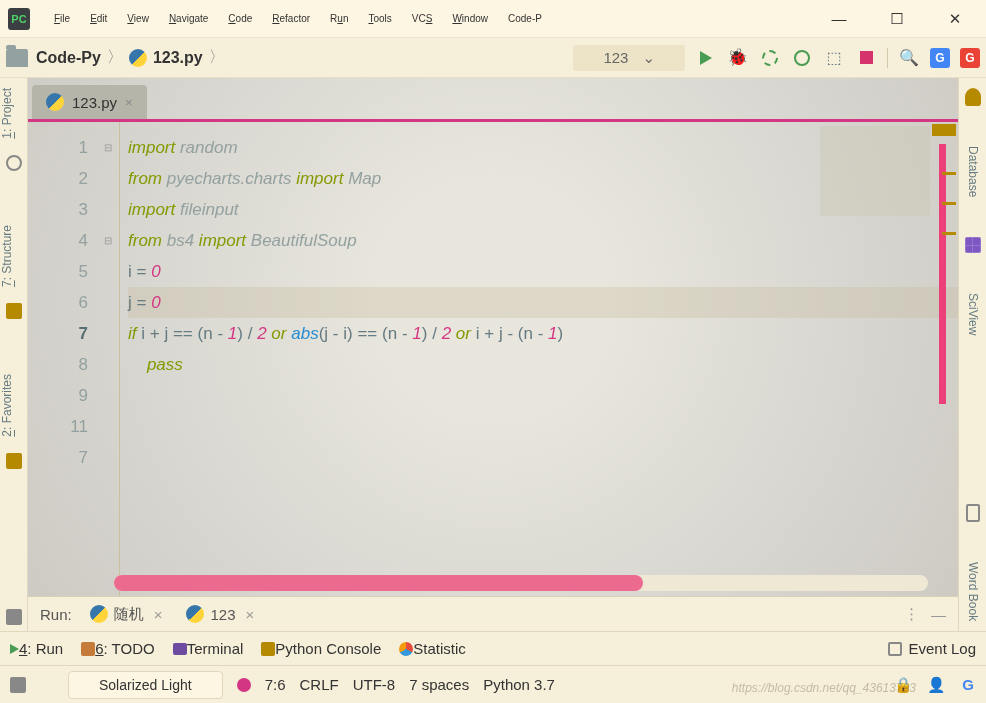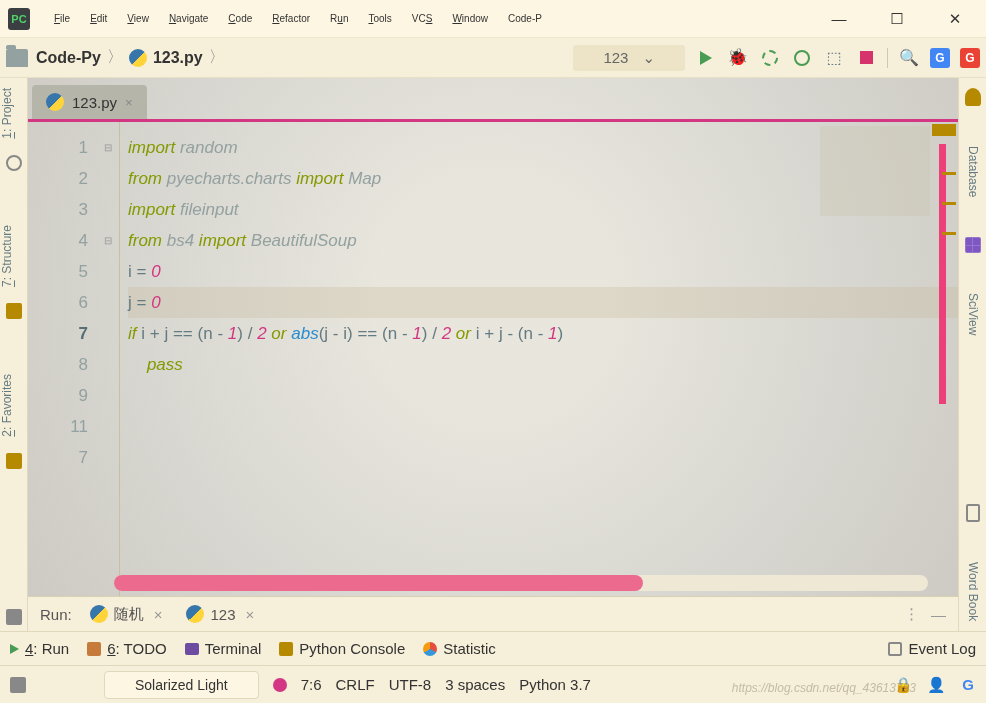--- a/index.html
+++ b/index.html
@@ -53,25 +53,25 @@
 .err-strip { position:absolute; right:2px; top:0; width:26px; height:100%; }
 .err-mk { position:absolute; right:0; width:24px; height:12px; background:#b58900; }
 .pink-bar { position:absolute; right:10px; top:22px; width:7px; height:260px; background:#ec407a; }
 .h-scroll { position:absolute; bottom:40px; left:86px; right:30px; height:16px; background:#eee8d5; border-radius:8px; }
 .h-thumb { height:100%; width:65%; background:#ec6a8e; border-radius:8px; }
 .bottom-area { border-top:1px solid #d8d0b2; }
 .run-tabs { height:34px; display:flex; align-items:center; padding:0 12px; gap:12px; background:#f6efd9; font-size:15px; color:#555; }
 .run-tab { display:flex; align-items:center; gap:6px; padding:0 6px; }
 .run-tab .x { color:#999; cursor:pointer; margin-left:4px; }
 .tool-win { height:34px; display:flex; align-items:center; padding:0 10px; gap:18px; background:#f6efd9; border-top:1px solid #e0d8bc; font-size:15px; color:#333; }
-.tw-item { display:flex; align-items:center; gap:6px; cursor:pointer; }
+.tw-item { display:flex; align-items:center; cursor:pointer; }
 .tw-item u { text-decoration:underline; }
 .evlog { margin-left:auto; display:flex; align-items:center; gap:6px; }
 .status { height:38px; display:flex; align-items:center; padding:0 10px; gap:14px; background:#f6efd9; border-top:1px solid #e0d8bc; font-size:15px; color:#333; }
-.theme-pill { background:#fdf6e3; padding:5px 30px; border-radius:4px; font-size:14px; margin-left:64px; border:1px solid #e0d8bc; }
+.theme-pill { background:#fdf6e3; padding:5px 30px; border-radius:4px; font-size:14px; margin-left:28px; border:1px solid #e0d8bc; }
 .pink-dot { width:14px; height:14px; border-radius:50%; background:#d33682; }
 .watermark { position:absolute; right:70px; bottom:8px; font-size:12px; color:rgba(120,110,90,0.4); font-style:italic; }
 .db-ico { width:16px; height:18px; background:#b58900; border-radius:50% 50% 20% 20%; }
 .sv-ico { width:16px; height:16px; background:#9575cd; border-radius:2px; display:grid; grid-template-columns:1fr 1fr; grid-template-rows:1fr 1fr; gap:1px; padding:1px; }
 .sv-ico i { background:#7e57c2; }
 .wb-ico { width:14px; height:18px; border:2px solid #888; border-radius:2px; }
 .minimap { position:absolute; right:28px; top:4px; width:110px; height:90px; background:rgba(200,195,170,0.3); font-size:3px; color:#888; padding:2px; overflow:hidden; }
 </style>
 </head>
 <body>
@@ -270,21 +270,21 @@
     </div>
 </div>
 
 <div class="status">
   <span style="width:16px;height:16px;background:#888;border-radius:2px"></span>
   <div class="theme-pill">Solarized Light</div>
   <div class="pink-dot"></div>
   <span>7:6</span>
   <span>CRLF</span>
   <span>UTF-8</span>
-  <span>3 spaces</span>
+  <span>7 spaces</span>
   <span>Python 3.7</span>
   <div style="flex:1"></div>
   <span style="color:#888">🔒</span>
   <span style="color:#888">👤</span>
   <span class="g-icon" style="width:16px;height:16px;background:none;color:#4285f4;font-size:15px">G</span>
 </div>
 
 <div class="watermark">https://blog.csdn.net/qq_43613793</div>
 
 </body></html>

